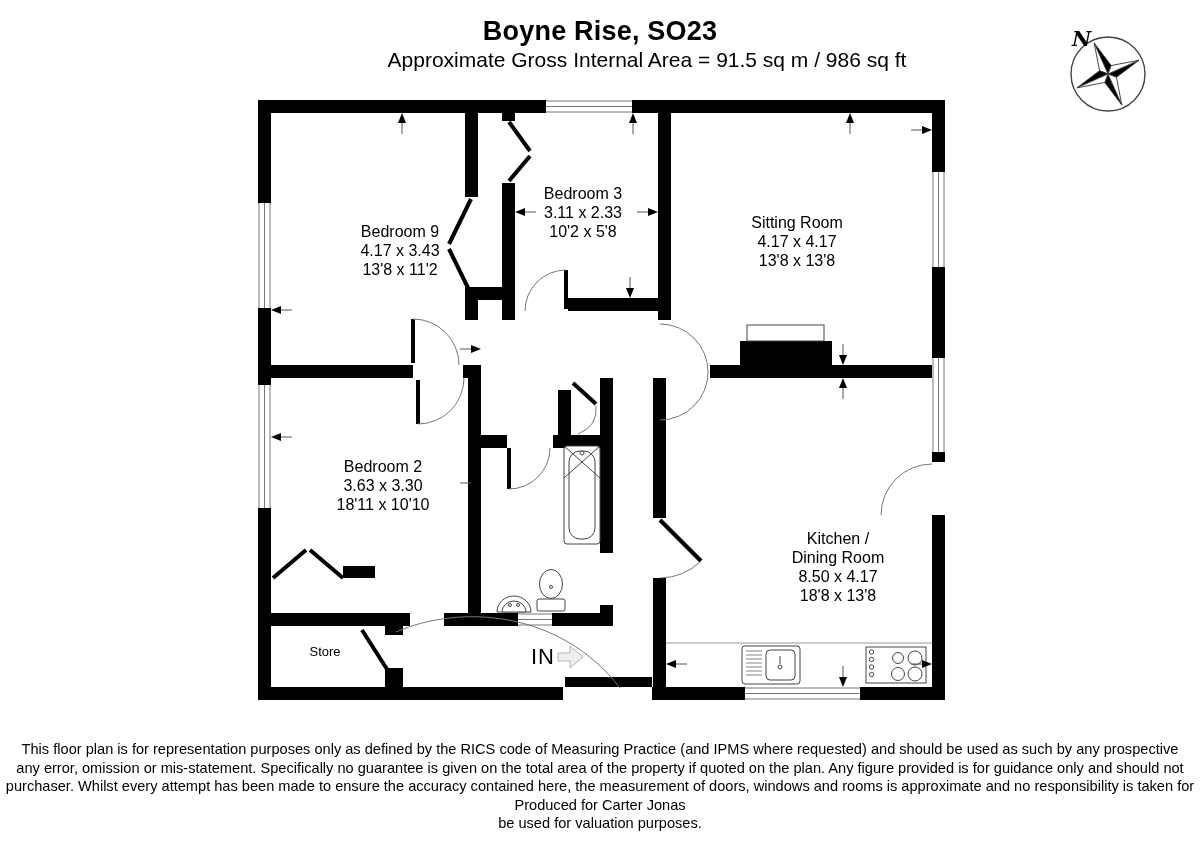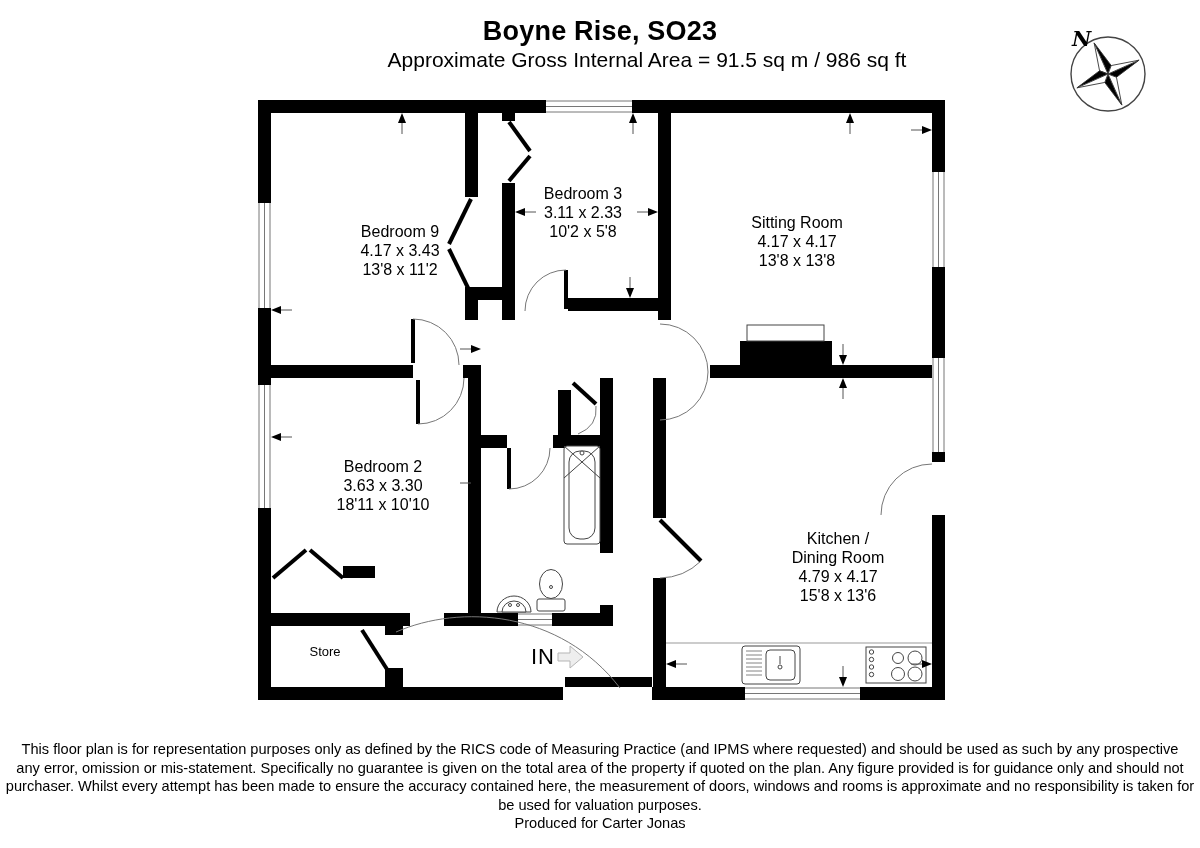--- a/index.html
+++ b/index.html
@@ -262,27 +262,27 @@
     <div>13'8 x 13'8</div>
   </div>
   <div class="lbl" style="left:383px;top:457px;">
     <div>Bedroom 2</div>
     <div>3.63 x 3.30</div>
     <div>18'11 x 10'10</div>
   </div>
   <div class="lbl" style="left:810px;top:529px;margin-left:28px;">
     <div>Kitchen /</div>
     <div>Dining Room</div>
-    <div>4.79 x 4.17</div>
-    <div>15'8 x 13'6</div>
+    <div>8.50 x 4.17</div>
+    <div>18'8 x 13'8</div>
   </div>
   <div class="store-lbl" style="left:325px;top:644px;">Store</div>
   <div class="in-lbl" style="left:543px;top:644px;text-align:center;">IN</div>
 
   <div class="footer">
     <div>This floor plan is for representation purposes only as defined by the RICS code of Measuring Practice (and IPMS where requested) and should be used as such by any prospective</div>
     <div>any error, omission or mis-statement. Specifically no guarantee is given on the total area of the property if quoted on the plan. Any figure provided is for guidance only and should not</div>
     <div>purchaser. Whilst every attempt has been made to ensure the accuracy contained here, the measurement of doors, windows and rooms is approximate and no responsibility is taken for</div>
+    <div>Produced for Carter Jonas</div>
     <div>be used for valuation purposes.</div>
-    <div>Produced for Carter Jonas</div>
   </div>
 
 </div>
 
 </body></html>

